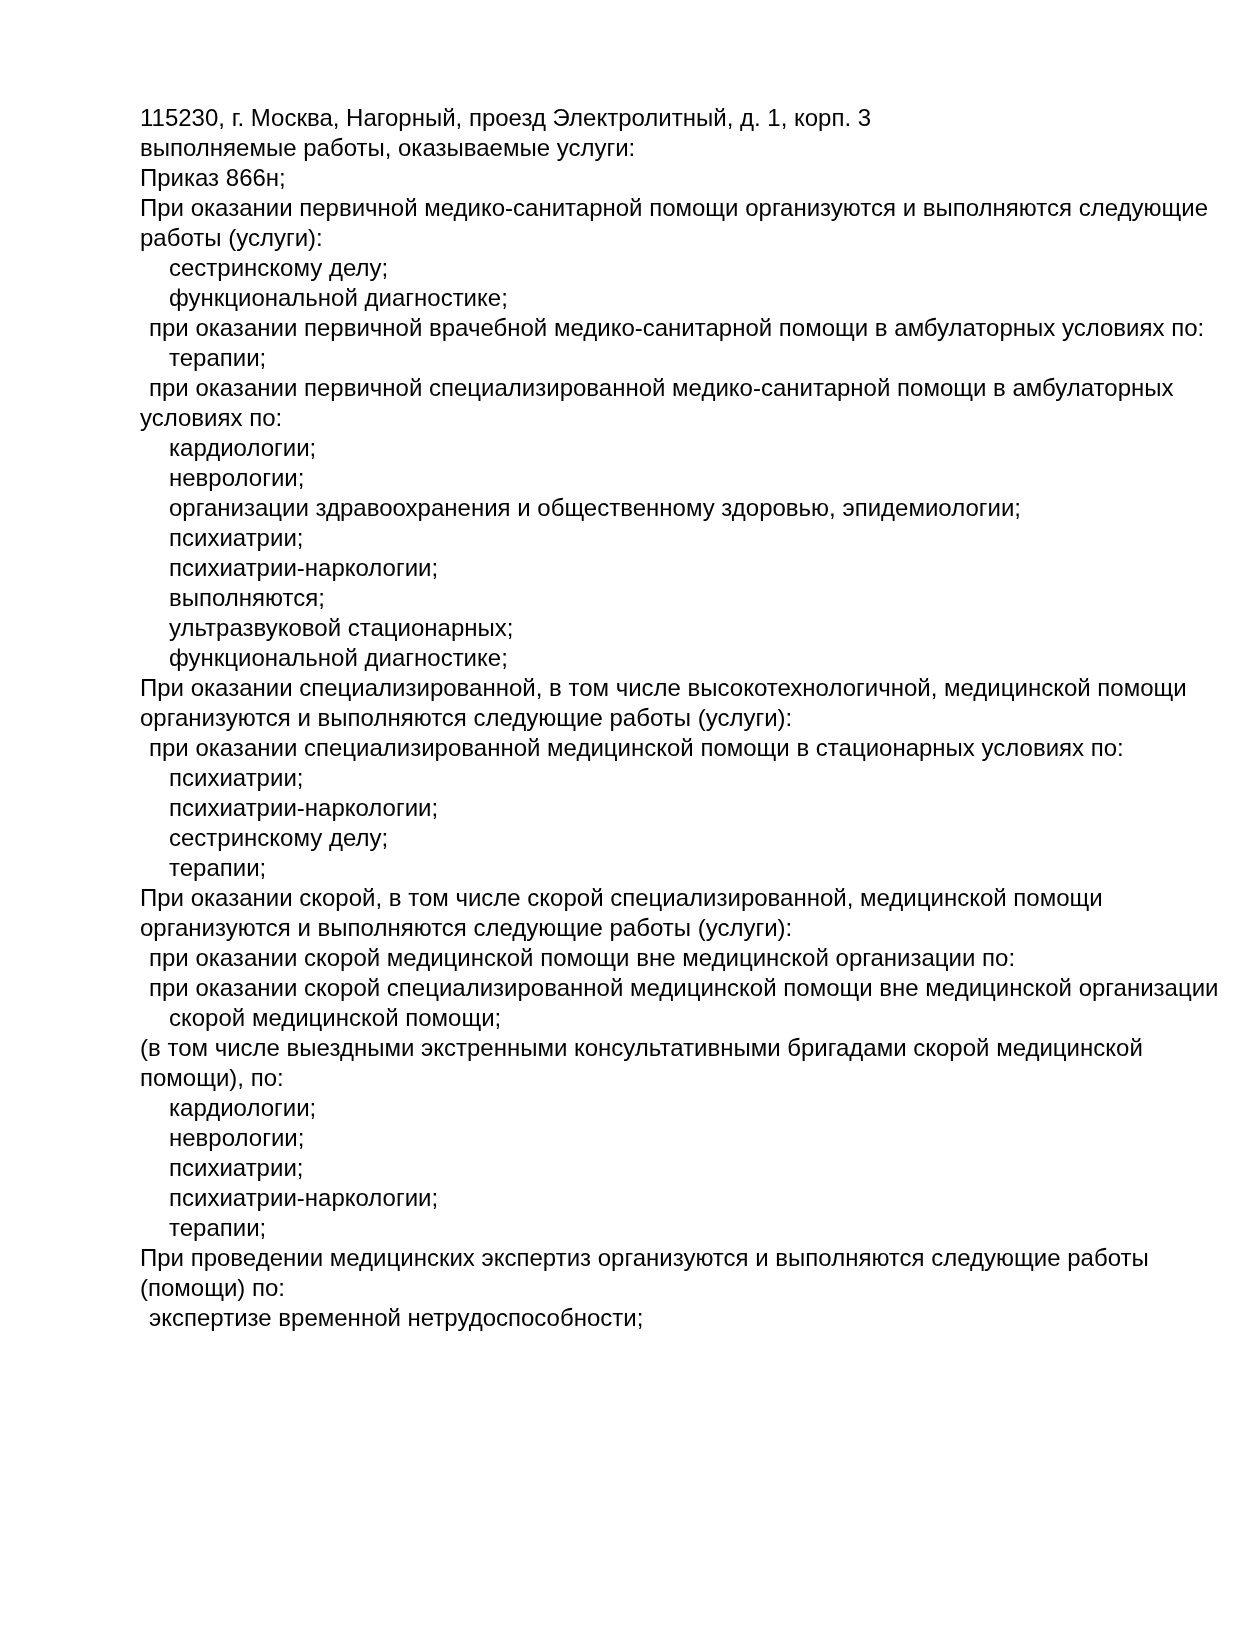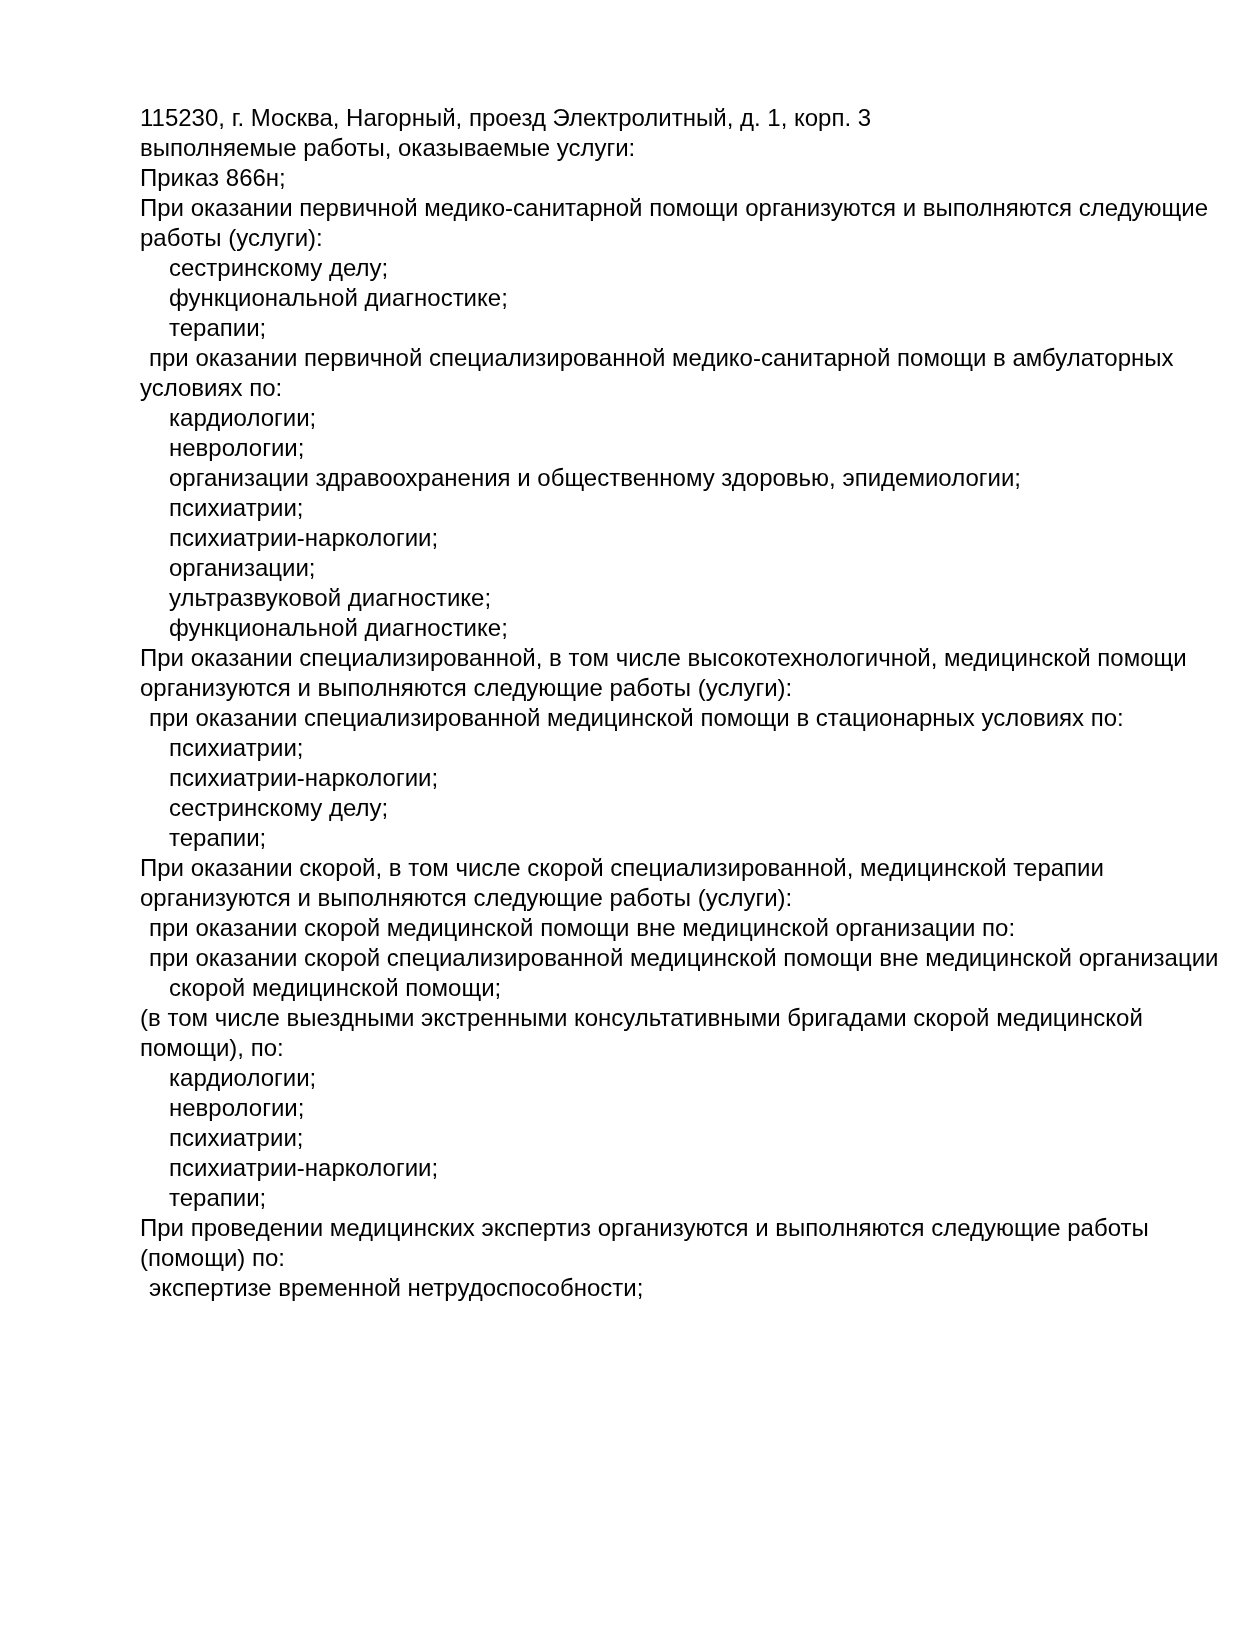--- a/index.html
+++ b/index.html
@@ -41,39 +41,40 @@
 <div class="doc-page">
   <div class="doc-content">
     <div>
         <div class="line indent-0">115230, г. Москва, Нагорный, проезд Электролитный, д. 1, корп. 3</div>
         <div class="line indent-0">выполняемые работы, оказываемые услуги:</div>
         <div class="line indent-0">Приказ 866н;</div>
         <div class="line indent-0">При оказании первичной медико-санитарной помощи организуются и выполняются следующие</div>
         <div class="line indent-0">работы (услуги):</div>
         <div class="line indent-2">сестринскому делу;</div>
         <div class="line indent-2">функциональной диагностике;</div>
+        <div class="line indent-1">при оказании первичной врачебной медико-санитарной помощи в амбулаторных условиях по:</div>
         <div class="line indent-2">терапии;</div>
         <div class="line indent-1">при оказании первичной специализированной медико-санитарной помощи в амбулаторных</div>
         <div class="line indent-0">условиях по:</div>
         <div class="line indent-2">кардиологии;</div>
         <div class="line indent-2">неврологии;</div>
         <div class="line indent-2">организации здравоохранения и общественному здоровью, эпидемиологии;</div>
         <div class="line indent-2">психиатрии;</div>
         <div class="line indent-2">психиатрии-наркологии;</div>
-        <div class="line indent-2">организации;</div>
-        <div class="line indent-2">ультразвуковой диагностике;</div>
+        <div class="line indent-2">выполняются;</div>
+        <div class="line indent-2">ультразвуковой стационарных;</div>
         <div class="line indent-2">функциональной диагностике;</div>
         <div class="line indent-0">При оказании специализированной, в том числе высокотехнологичной, медицинской помощи</div>
         <div class="line indent-0">организуются и выполняются следующие работы (услуги):</div>
         <div class="line indent-1">при оказании специализированной медицинской помощи в стационарных условиях по:</div>
         <div class="line indent-2">психиатрии;</div>
         <div class="line indent-2">психиатрии-наркологии;</div>
         <div class="line indent-2">сестринскому делу;</div>
         <div class="line indent-2">терапии;</div>
-        <div class="line indent-0">При оказании скорой, в том числе скорой специализированной, медицинской терапии</div>
+        <div class="line indent-0">При оказании скорой, в том числе скорой специализированной, медицинской помощи</div>
         <div class="line indent-0">организуются и выполняются следующие работы (услуги):</div>
         <div class="line indent-1">при оказании скорой медицинской помощи вне медицинской организации по:</div>
         <div class="line indent-1">при оказании скорой специализированной медицинской помощи вне медицинской организации</div>
         <div class="line indent-2">скорой медицинской помощи;</div>
         <div class="line indent-0">(в том числе выездными экстренными консультативными бригадами скорой медицинской</div>
         <div class="line indent-0">помощи), по:</div>
         <div class="line indent-2">кардиологии;</div>
         <div class="line indent-2">неврологии;</div>
         <div class="line indent-2">психиатрии;</div>
         <div class="line indent-2">психиатрии-наркологии;</div>

